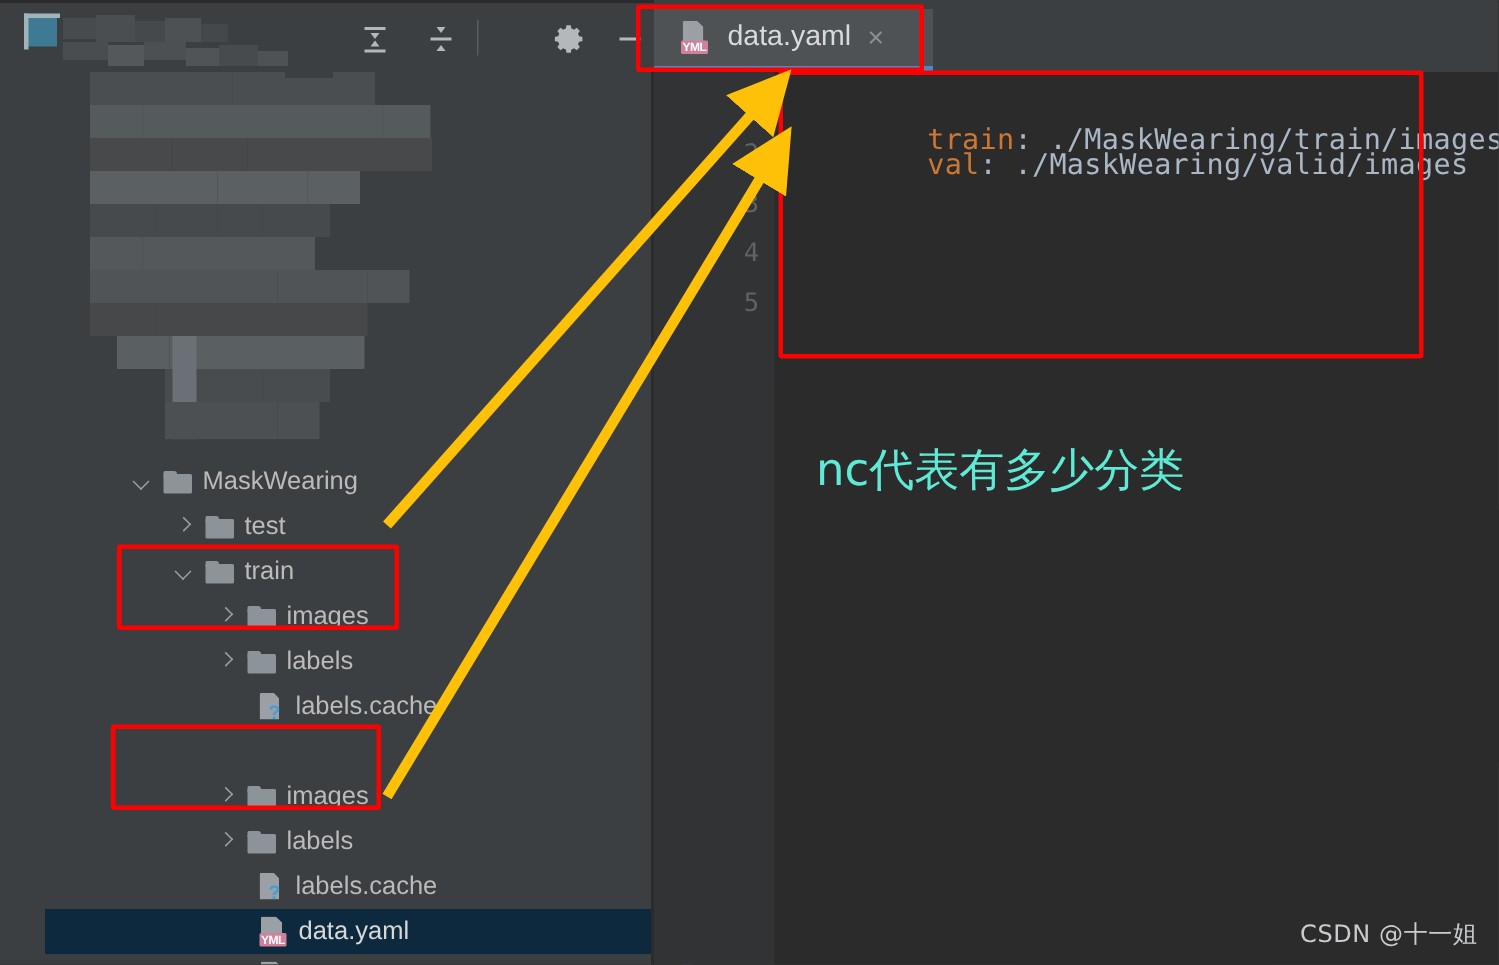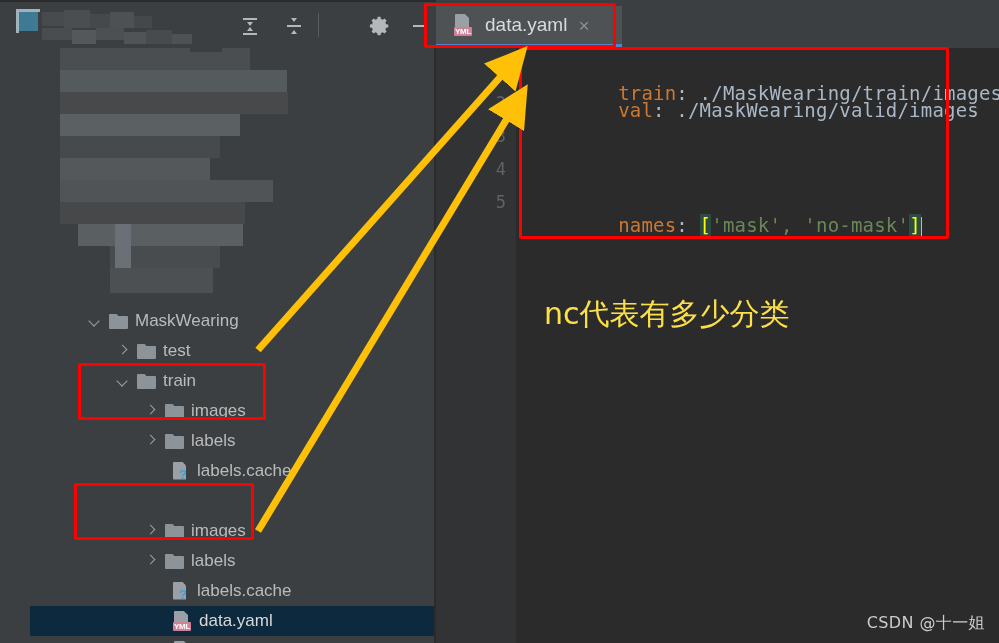--- a/index.html
+++ b/index.html
@@ -152,21 +152,21 @@
     display: inline-block; width: 1.5px; height: 19px; background: #bbbbbb;
     vertical-align: -4px;
   }
 
   
   .redbox {
     position: absolute; border: 3px solid #ff0000; border-radius: 2px;
     pointer-events: none;
   }
   .cn-note {
-    position: absolute; color: #fde047; font-size: 30px; line-height: 44px;
+    position: absolute; color: #5eead4; font-size: 30px; line-height: 44px;
     font-family: "DejaVu Sans", "Liberation Sans", sans-serif; white-space: nowrap;
   }
   .svg-arrows {
     position: absolute; left: 0; top: 0; width: 999px; height: 643px;
     pointer-events: none;
   }
   .watermark {
     position: absolute; right: 14px; bottom: 9px;
     color: #c9ccce; font-size: 16px; letter-spacing: 0.4px;
     font-family: "DejaVu Sans", "Liberation Sans", sans-serif;
@@ -405,23 +405,20 @@
     <div class="code-area">
       <div class="code-line" style="top:12px;">
         <span class="k-key">train</span><span class="k-colon">: </span><span class="k-path">./MaskWearing/train/images</span>
       </div>
       <div class="code-line" style="top:29px;">
         <span class="k-key">val</span><span class="k-colon">: </span><span class="k-path">./MaskWearing/valid/images</span>
       </div>
       <div class="code-line" style="top:78px;">
         <span class="k-path"></span>
       </div>
-      <div class="code-line" style="top:144px;">
-        <span class="k-key">names</span><span class="k-colon">: </span><span class="k-brkt">[</span><span class="k-str">'mask', 'no-mask'</span><span class="k-brkt">]</span><span class="caret"></span>
-      </div>
     </div>
 
     <span class="cn-note" style="left:108px; top:292px;">nc代表有多少分类</span>
   </div>
 
   <div class="redbox" style="left:424px; top:3px;   width:192px; height:45px;"></div>
   <div class="redbox" style="left:519px; top:47px;  width:430px; height:192px;"></div>
   <div class="redbox" style="left:78px;  top:363px; width:188px; height:57px;"></div>
   <div class="redbox" style="left:74px;  top:483px; width:180px; height:57px;"></div>
 

